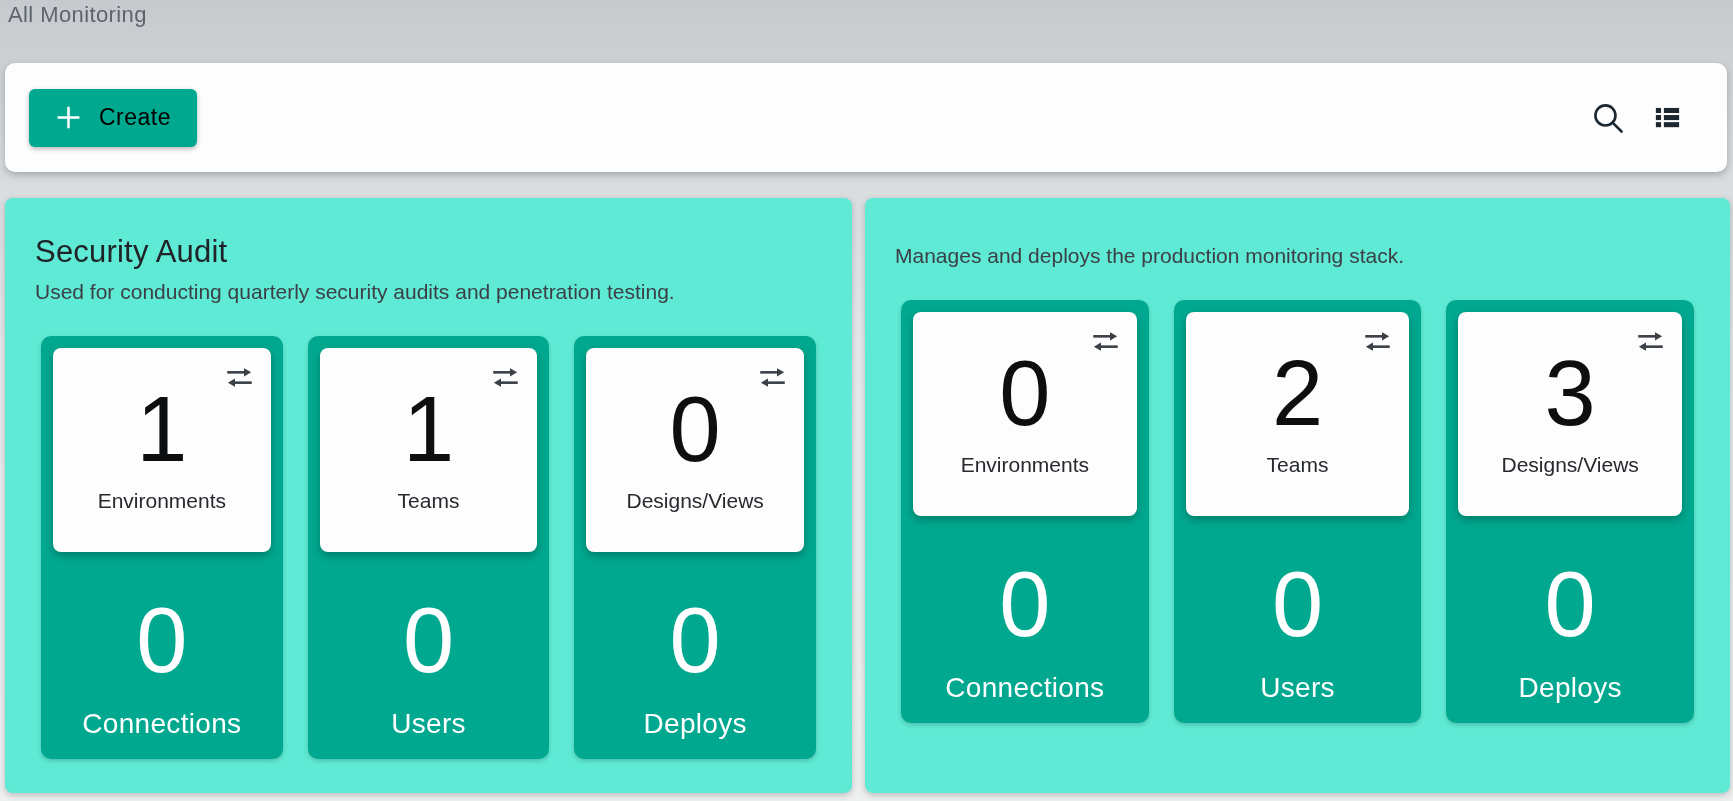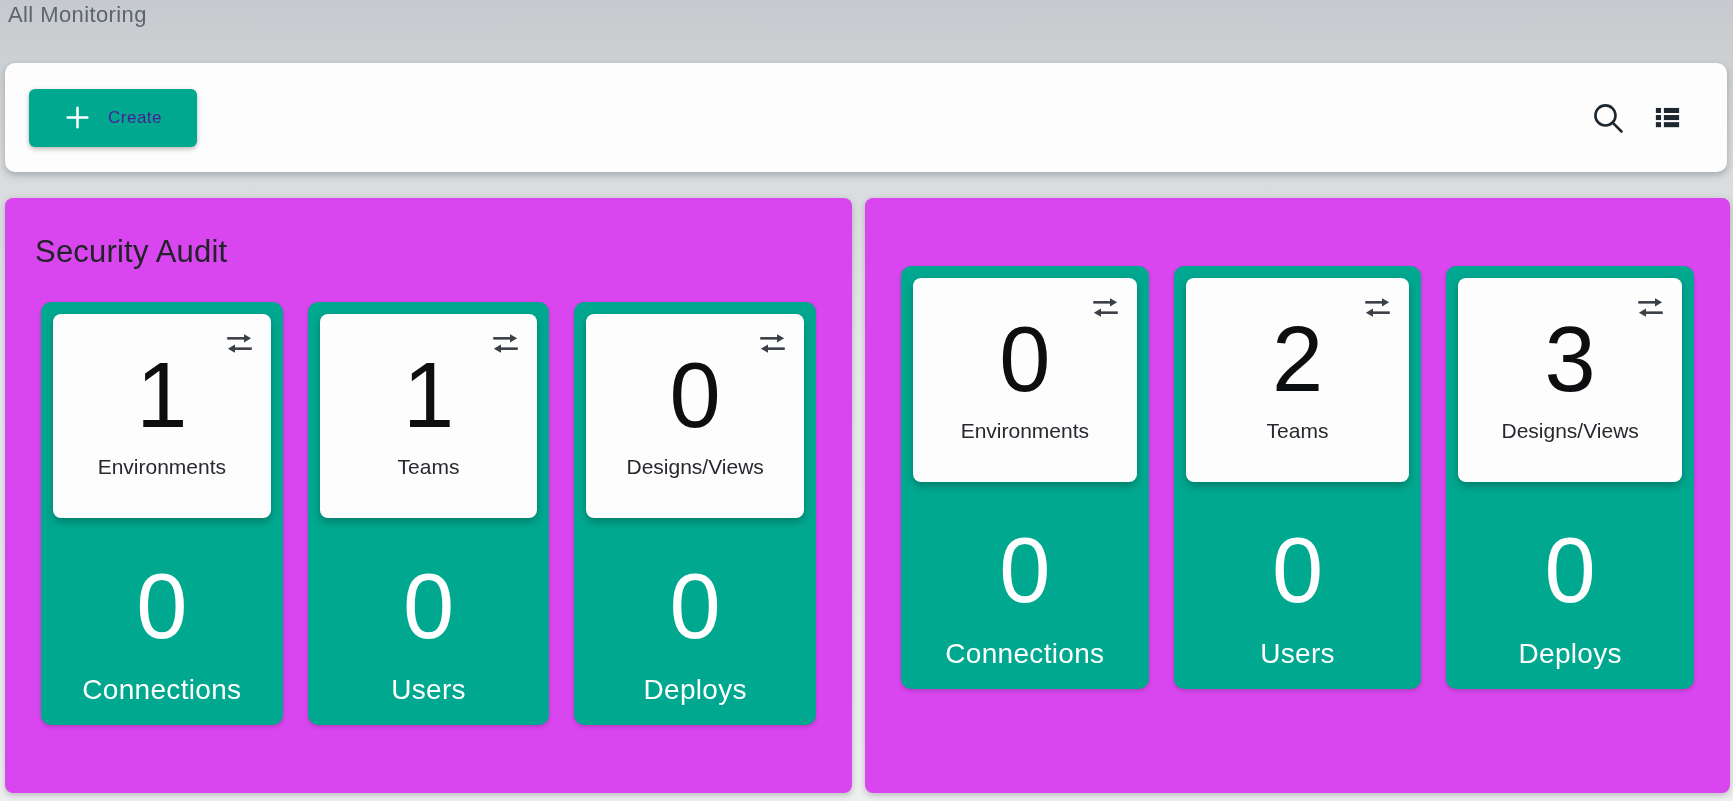--- a/index.html
+++ b/index.html
@@ -12,33 +12,33 @@
     position:absolute;left:8px;top:2px;font-size:22px;color:#5d646c;letter-spacing:.4px;
   }
   
   .toolbar{
     position:absolute;left:5px;right:6px;top:63px;height:109px;box-sizing:border-box;
     background:#fdfdfd;border-radius:10px;box-shadow:0 3px 7px rgba(80,86,92,.38);
     display:flex;align-items:center;padding:0 24px;
   }
   .create-btn{
     width:168px;height:58px;border:none;border-radius:6px;cursor:pointer;
-    background:#00a88f;color:#4c1d95;font-size:17px;font-family:inherit;letter-spacing:.5px;
+    background:#00a88f;color:#000000;font-size:23px;font-family:inherit;letter-spacing:.5px;
     display:flex;align-items:center;justify-content:center;gap:17px;
     box-shadow:0 2px 5px rgba(0,0,0,.28);
   }
   .icon-group{margin-left:auto;display:flex;align-items:center;gap:28px;padding-right:20px;}
   .icon-btn{background:none;border:none;padding:0;cursor:pointer;display:flex;align-items:center;}
   
   .cards{
     position:absolute;top:198px;left:5px;right:3px;height:595px;
     display:flex;gap:13px;
   }
   .card{
-    background:#d946ef;border-radius:8px;box-sizing:border-box;
+    background:#5eead4;border-radius:8px;box-sizing:border-box;
     box-shadow:0 2px 6px rgba(70,75,80,.32);
     padding:36px 30px 0;
   }
   .card-1{width:847px;flex:none;}
   .card-2{flex:1;}
   .card-title{font-size:31px;font-weight:500;color:#202328;letter-spacing:.2px;}
   .card-desc{font-size:21px;color:#3c4046;margin-top:10px;}
   .tiles{display:flex;gap:25px;margin-top:32px;padding:0 6px;}
   .tile{
     flex:1;height:423px;box-sizing:border-box;border-radius:10px;
@@ -86,20 +86,21 @@
           <rect x="9.2" y="15.6" width="11.8" height="3.9"></rect>
       </svg>
     </button>
   </div>
 </div>
 
 <div class="cards">
 
   <div class="card card-1">
     <div class="card-title">Security Audit</div>
+    <div class="card-desc">Used for conducting quarterly security audits and penetration testing.</div>
     <div class="tiles">
 
       <div class="tile">
         <div class="tile-top">
           <button class="swap-btn">
             <svg width="31" height="31" viewBox="0 0 24 24" fill="#3a4046">
               <rect x="2.5" y="7" width="13" height="2"></rect>
                 <polygon points="15.5,4.8 21,8 15.5,11.2"></polygon>
               <rect x="8.5" y="15" width="13" height="2"></rect>
                 <polygon points="8.5,12.8 3,16 8.5,19.2"></polygon>
@@ -149,20 +150,21 @@
         <div class="tile-bottom">
           <div class="value">0</div>
           <div class="label">Deploys</div>
         </div>
       </div>
 
     </div>
   </div>
 
   <div class="card card-2">
+    <div class="card-desc">Manages and deploys the production monitoring stack.</div>
     <div class="tiles">
 
       <div class="tile">
         <div class="tile-top">
           <button class="swap-btn">
             <svg width="31" height="31" viewBox="0 0 24 24" fill="#3a4046">
               <rect x="2.5" y="7" width="13" height="2"></rect>
                 <polygon points="15.5,4.8 21,8 15.5,11.2"></polygon>
               <rect x="8.5" y="15" width="13" height="2"></rect>
                 <polygon points="8.5,12.8 3,16 8.5,19.2"></polygon>

